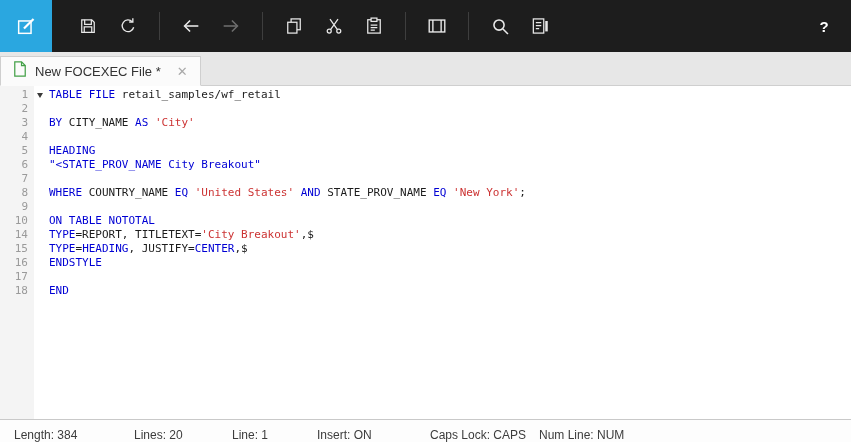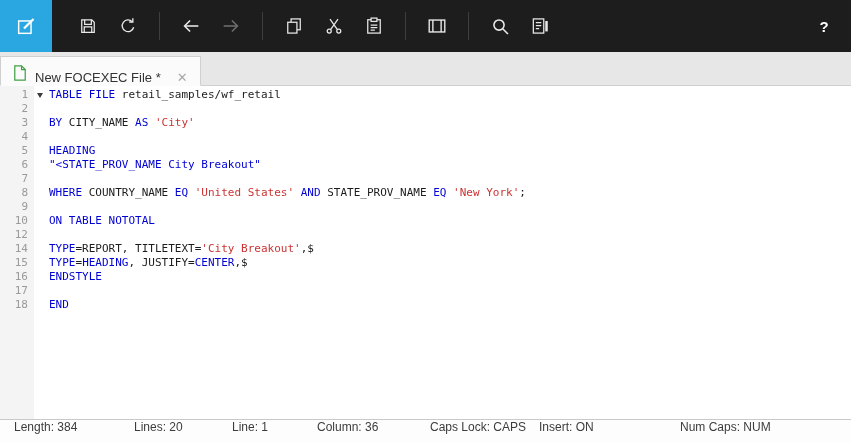--- a/index.html
+++ b/index.html
@@ -10,37 +10,37 @@
   #tb-groups{display:flex;align-items:center;height:100%}
   .tgroup{display:flex;align-items:center;height:100%}
   .tbtn{width:40px;height:52px;border:none;background:transparent;display:flex;align-items:center;justify-content:center;cursor:pointer;padding:0}
   .tbtn.active{width:52px;background:var(--accent,#2aa7e0);margin-right:16px}
   .tdiv{width:1px;height:28px;background:#3e3e3e;margin:0 11px}
   .tbtn svg{display:block}
   .help-btn{margin-left:auto;margin-right:8px;width:38px;height:52px;border:none;background:transparent;color:#fff;font-size:15px;font-weight:bold;cursor:pointer;font-family:"Liberation Sans",sans-serif}
 
   
   .tabbar{height:34px;background:#e7e7e7;border-bottom:1px solid #cfcfcf;display:flex;align-items:flex-end}
-  .tab{height:30px;margin-bottom:-1px;background:#fbfbfb;border:1px solid #cfcfcf;border-bottom:1px solid #fbfbfb;display:flex;align-items:flex-end;padding:0 12px;gap:8px;cursor:pointer}
+  .tab{height:30px;margin-bottom:-1px;background:#fbfbfb;border:1px solid #cfcfcf;border-bottom:1px solid #fbfbfb;display:flex;align-items:center;padding:0 12px;gap:8px;cursor:pointer}
   .tab-title{font-size:13px;color:#333;white-space:nowrap}
   .tab-close{color:#a9a9a9;font-size:13px;margin-left:8px;cursor:pointer}
 
   
   .editor{position:relative;height:333px;background:#fff;font-family:"DejaVu Sans Mono","Liberation Mono",monospace;font-size:11px;line-height:14px;padding-top:2px;overflow:hidden;cursor:text}
   .editor::before{content:"";position:absolute;left:0;top:0;bottom:0;width:34px;background:#f4f4f4}
   .line{display:flex;position:relative;height:14px}
   .gutter{width:34px;flex:none;text-align:right;padding-right:6px;color:#9a9a9a;position:relative;z-index:1}
   .code{white-space:pre;padding-left:15px}
   .kw{color:var(--kw,#0000d4)}
   .str{color:var(--str,#cc3333)}
   .pl{color:#1c1c1c}
   .marker{position:absolute;left:37px;top:5px;width:0;height:0;border-left:3px solid transparent;border-right:3px solid transparent;border-top:5px solid #3a3a3a}
 
   
-  .statusbar{height:23px;border-top:1px solid #c9c9c9;background:#fdfdfd;display:flex;align-items:flex-start;font-size:12px;color:#3c3c3c;padding-left:14px}
+  .statusbar{height:23px;border-top:1px solid #c9c9c9;background:#fdfdfd;display:flex;align-items:flex-end;font-size:12px;color:#3c3c3c;padding-left:14px}
   .statusbar span{flex:none;white-space:nowrap}
   .statusbar span:nth-child(1){width:120px}
   .statusbar span:nth-child(2){width:98px}
   .statusbar span:nth-child(3){width:85px}
   .statusbar span:nth-child(4){width:113px}
   .statusbar span:nth-child(5){width:109px}
   .statusbar span:nth-child(6){width:141px}
 </style>
 </head>
 <body>
@@ -205,24 +205,20 @@
     </div>
     <div class="line">
       <span class="gutter">9</span>
       <span class="code"></span>
     </div>
     <div class="line">
       <span class="gutter">10</span>
       <span class="code"><span class="kw">ON TABLE NOTOTAL</span></span>
     </div>
     <div class="line">
-      <span class="gutter">12</span>
-      <span class="code"></span>
-    </div>
-    <div class="line">
       <span class="gutter">14</span>
       <span class="code"><span class="kw">TYPE</span><span class="pl">=REPORT, TITLETEXT=</span><span class="str">'City Breakout'</span><span class="pl">,$</span></span>
     </div>
     <div class="line">
       <span class="gutter">15</span>
       <span class="code"><span class="kw">TYPE</span><span class="pl">=</span><span class="kw">HEADING</span><span class="pl">, JUSTIFY=</span><span class="kw">CENTER</span><span class="pl">,$</span></span>
     </div>
     <div class="line">
       <span class="gutter">16</span>
       <span class="code"><span class="kw">ENDSTYLE</span></span>
@@ -234,17 +230,16 @@
     <div class="line">
       <span class="gutter">18</span>
       <span class="code"><span class="kw">END</span></span>
     </div>
   </div>
 
 <div class="statusbar" id="statusbar">
     <span>Length: 384</span>
     <span>Lines: 20</span>
     <span>Line: 1</span>
-    <span>Column: 36</span>
+    <span>Insert: ON</span>
     <span>Caps Lock: CAPS</span>
-    <span>Insert: ON</span>
-    <span>Num Caps: NUM</span>
+    <span>Num Line: NUM</span>
   </div>
 
 </body></html>

